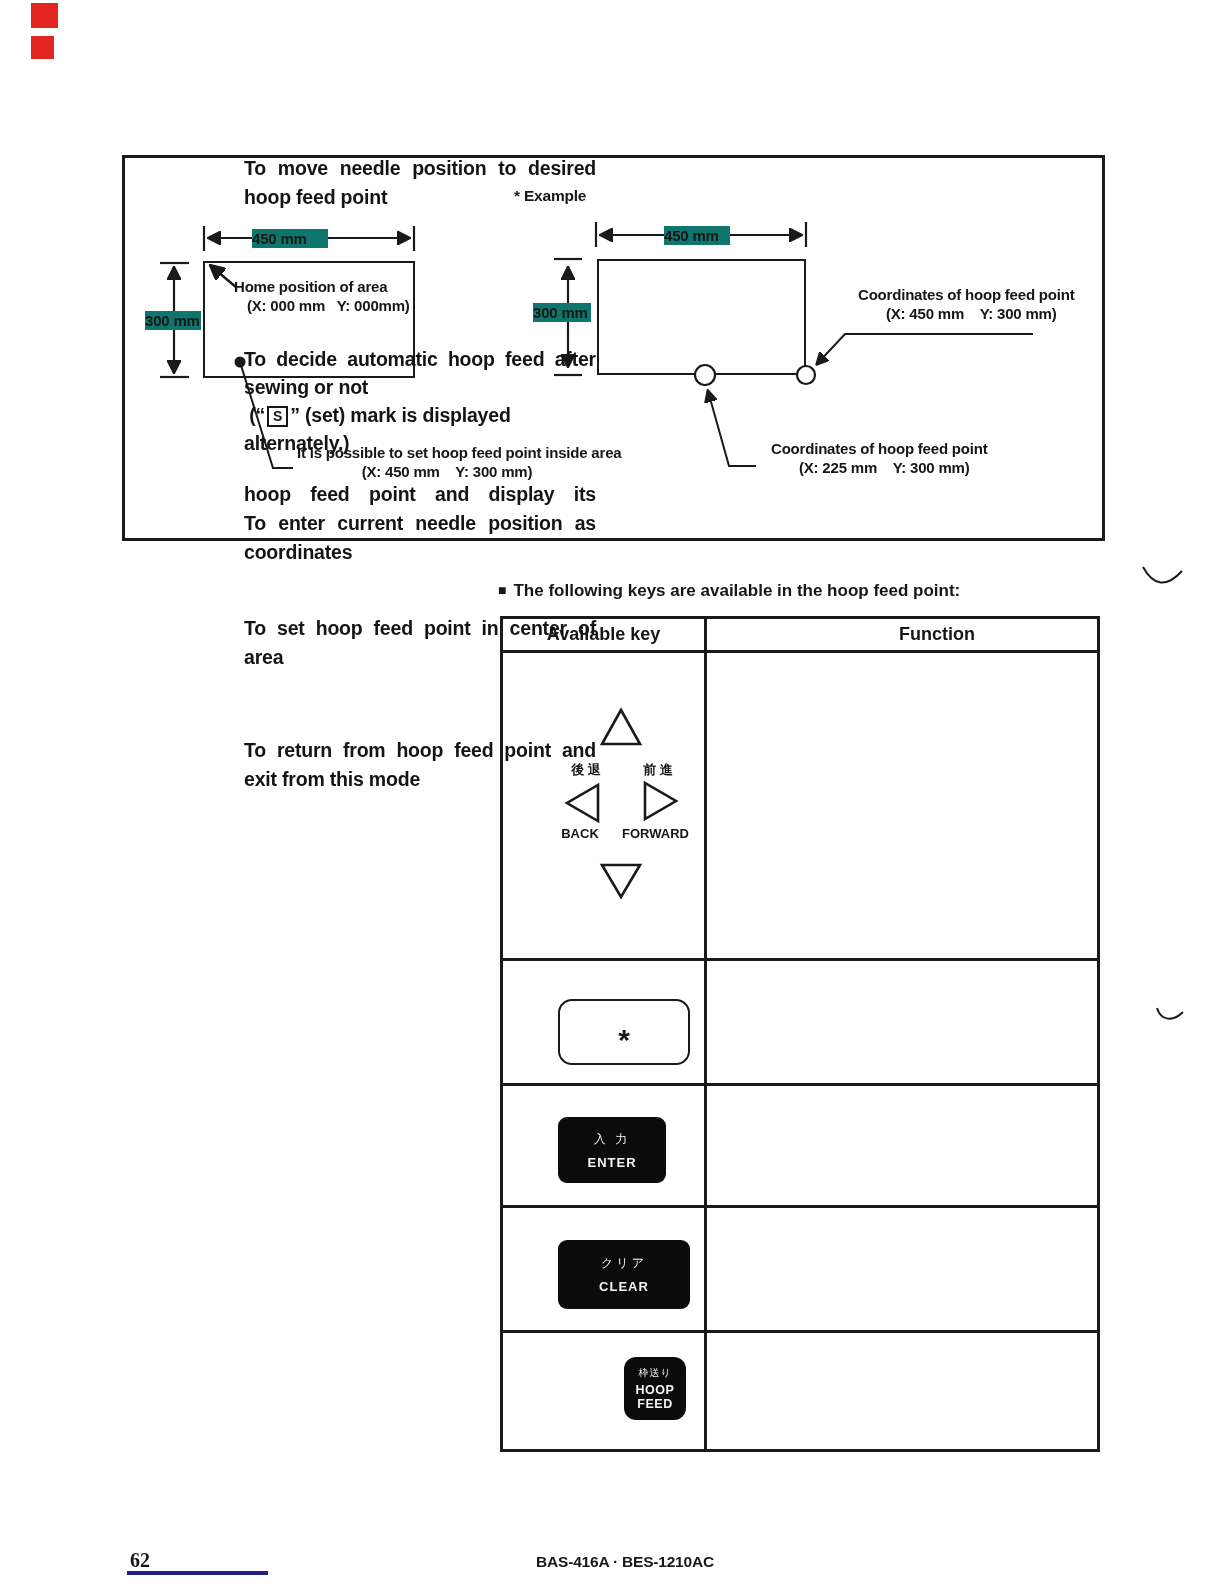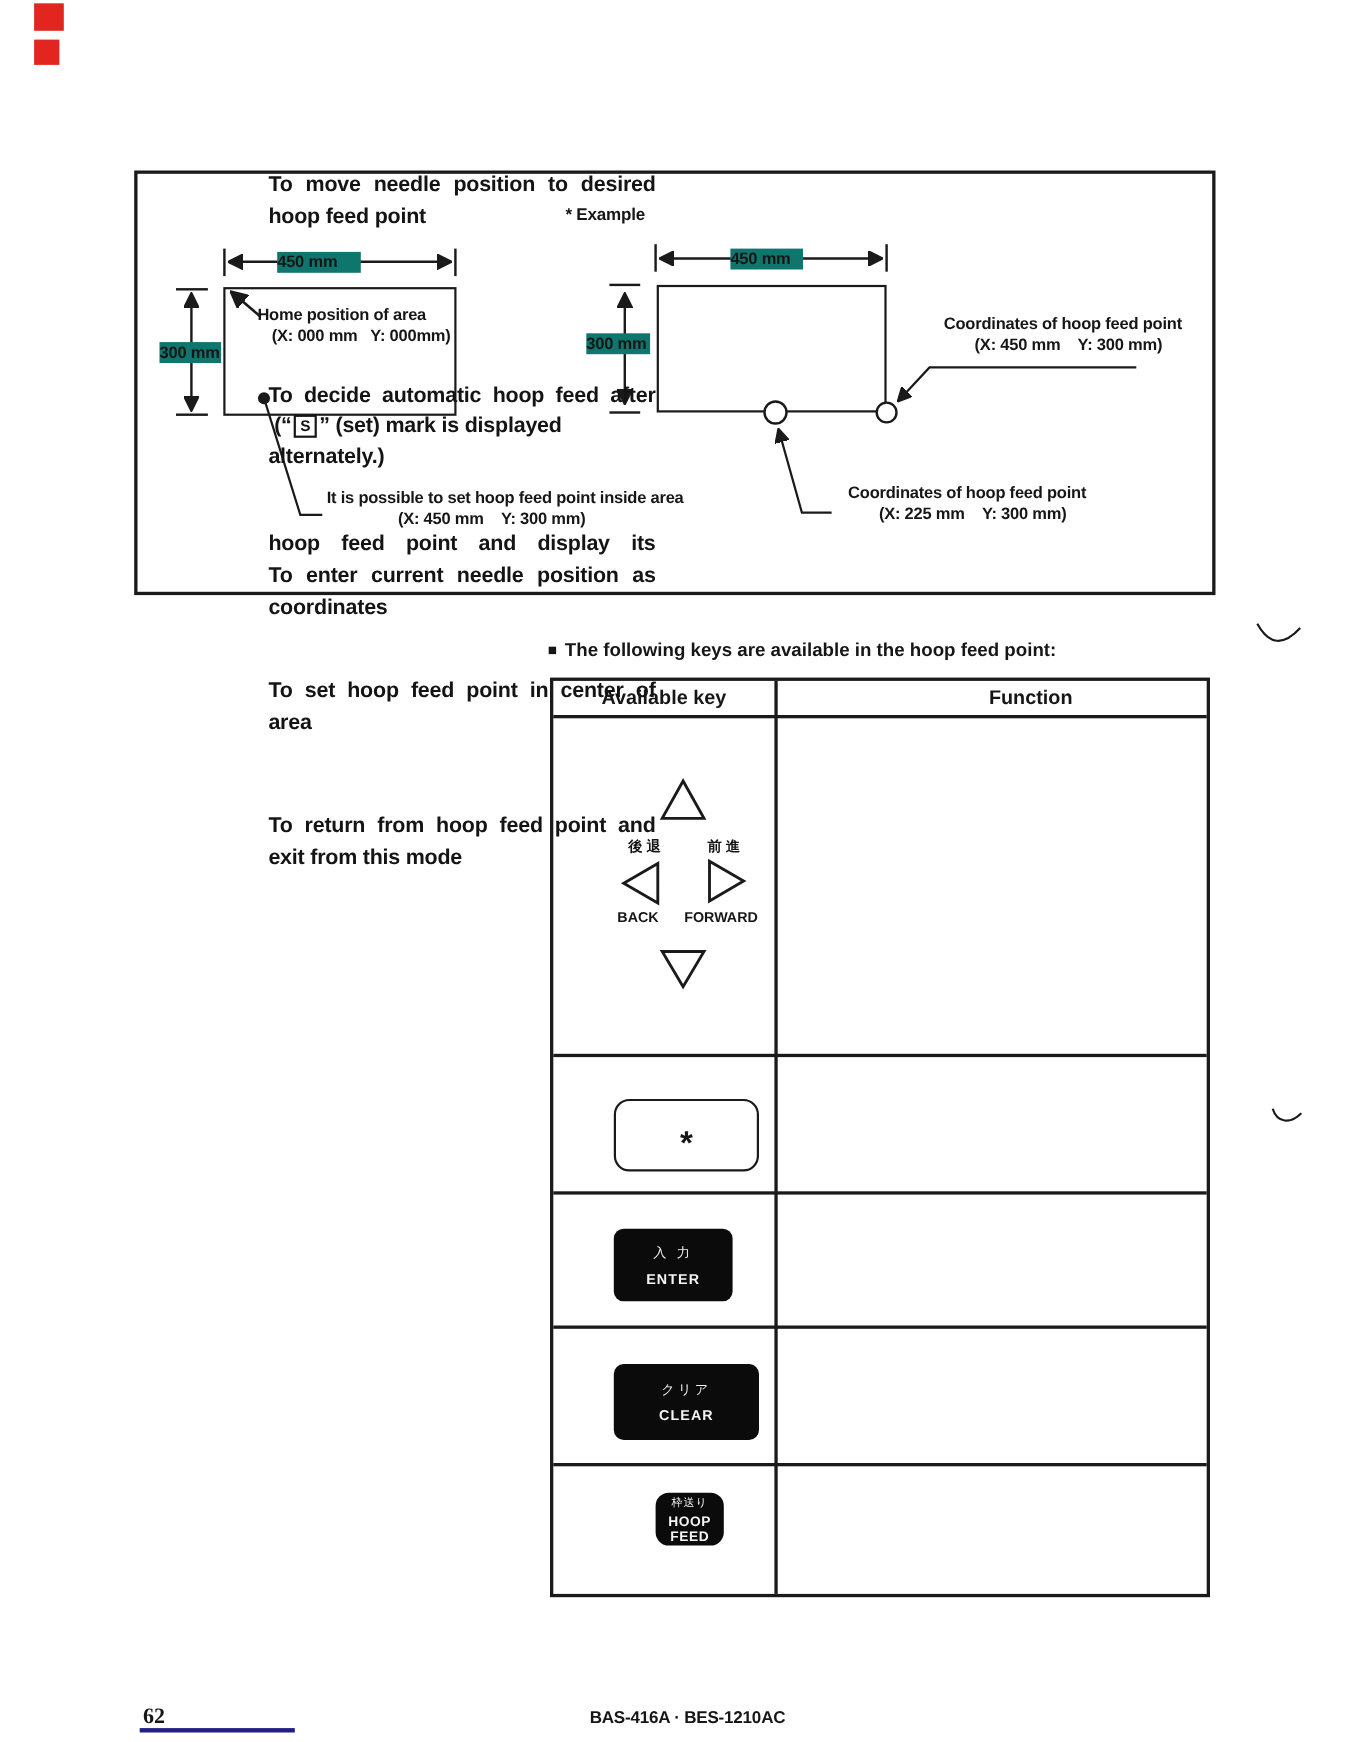--- a/index.html
+++ b/index.html
@@ -51,21 +51,21 @@
 
   
   .kcap { position:absolute; font-weight:bold; z-index:4; white-space:pre; }
 
   
   .keyface { position:absolute; z-index:4; }
   #key-asterisk { left:558px; top:999px; width:132px; height:66px; border:2.5px solid #1a1a1a; border-radius:14px; background:#fff; text-align:center; font-size:30px; font-weight:bold; line-height:78px; }
   .blackkey { background:#0b0b0b; color:#f4f4f4; text-align:center; display:flex; flex-direction:column; justify-content:center; }
   #key-enter { left:558px; top:1117px; width:108px; height:66px; border-radius:9px; }
   #key-clear { left:558px; top:1240px; width:132px; height:69px; border-radius:9px; }
-  #key-hoop  { left:596px; top:1357px; width:62px;  height:48px; border-radius:12px; }
+  #key-hoop  { left:624px; top:1357px; width:62px;  height:63px; border-radius:12px; }
   .blackkey .jp { font-size:12px; letter-spacing:3px; margin-bottom:7px; }
   .blackkey .en { font-size:13px; letter-spacing:1px; font-weight:bold; }
   #key-hoop .jp { font-size:10px; letter-spacing:1px; margin-bottom:3px; }
   #key-hoop .en { font-size:12.5px; line-height:14px; letter-spacing:0.5px; }
 
   
   #page-number { left:130px; top:1549px; font-size:20px; font-weight:bold; z-index:4;font-family:Liberation Serif, serif; }
   #footer-line { left:127px; top:1571px; width:141px; height:3.5px; background:#201f86; z-index:4; }
   #footer-model { left:450px; top:1553px; width:350px; text-align:center; font-size:15.5px; font-weight:bold; letter-spacing:-0.2px; z-index:4; }
 </style>
@@ -191,20 +191,21 @@
   <div class="en">FEED</div>
 </div>
 
 <div class="fn" id="fn-arrows">
   <div class="jl">To move needle position to desired</div>
   <div>hoop feed point</div>
 </div>
 
 <div class="fn" id="fn-ast">
   <div class="jl">To decide automatic hoop feed after</div>
+  <div>sewing or not</div>
   <div style="white-space:pre;"><span> (“</span><span class="sbox">S</span><span>” (set) mark is displayed</span></div>
   <div>alternately.)</div>
 </div>
 
 <div class="fn" id="fn-enter">
   <div class="jl">hoop feed point and display its</div>
   <div class="jl">To enter current needle position as</div>
   <div>coordinates</div>
 </div>
 

